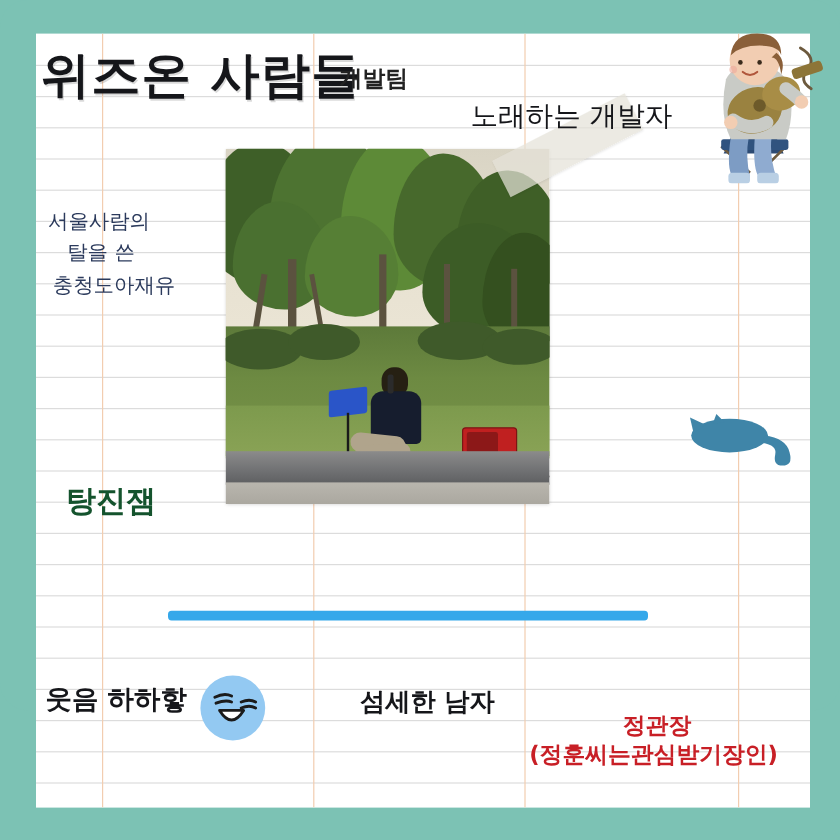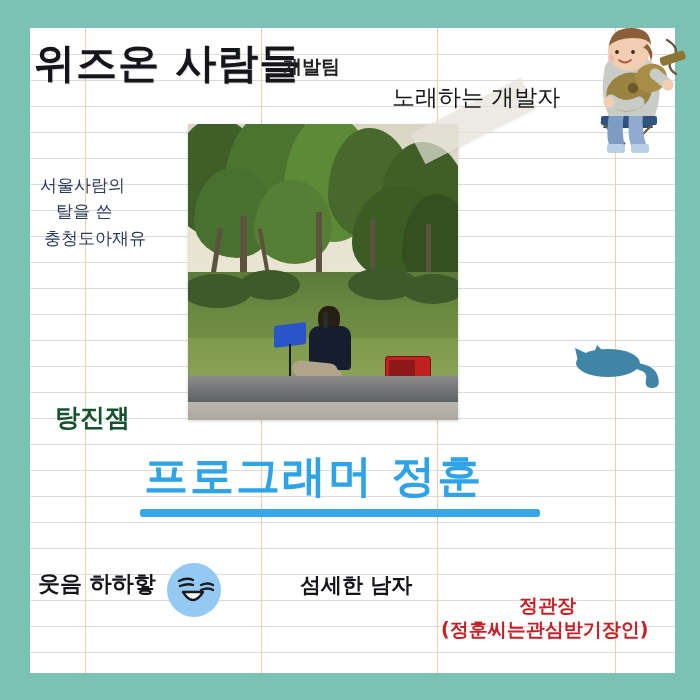--- a/index.html
+++ b/index.html
@@ -229,21 +229,20 @@
   <div class="txt" id="t-title">위즈온 사람들</div>
   <div class="txt" id="t-dev">개발팀</div>
   <div class="txt" id="t-singer">노래하는 개발자</div>
 
   <div class="txt" id="t-seoul"><span>서울사람의</span>
 <span style="margin-left:16px">탈을 쓴</span>
 <span style="margin-left:4px">충청도아재유</span></div>
 
   <div class="txt" id="t-tang">탕진잼</div>
 
-  <div class="txt" id="t-main">프로그래머 정훈</div>
   <div id="main-underline"></div>
 
   <div class="txt" id="t-laugh">웃음 하하핳</div>
   <div class="txt" id="t-sub2">섬세한 남자</div>
 
   <div class="txt" id="t-red1">정관장</div>
   <div class="txt" id="t-red2">(정훈씨는관심받기장인)</div>
 
 </div>
 

